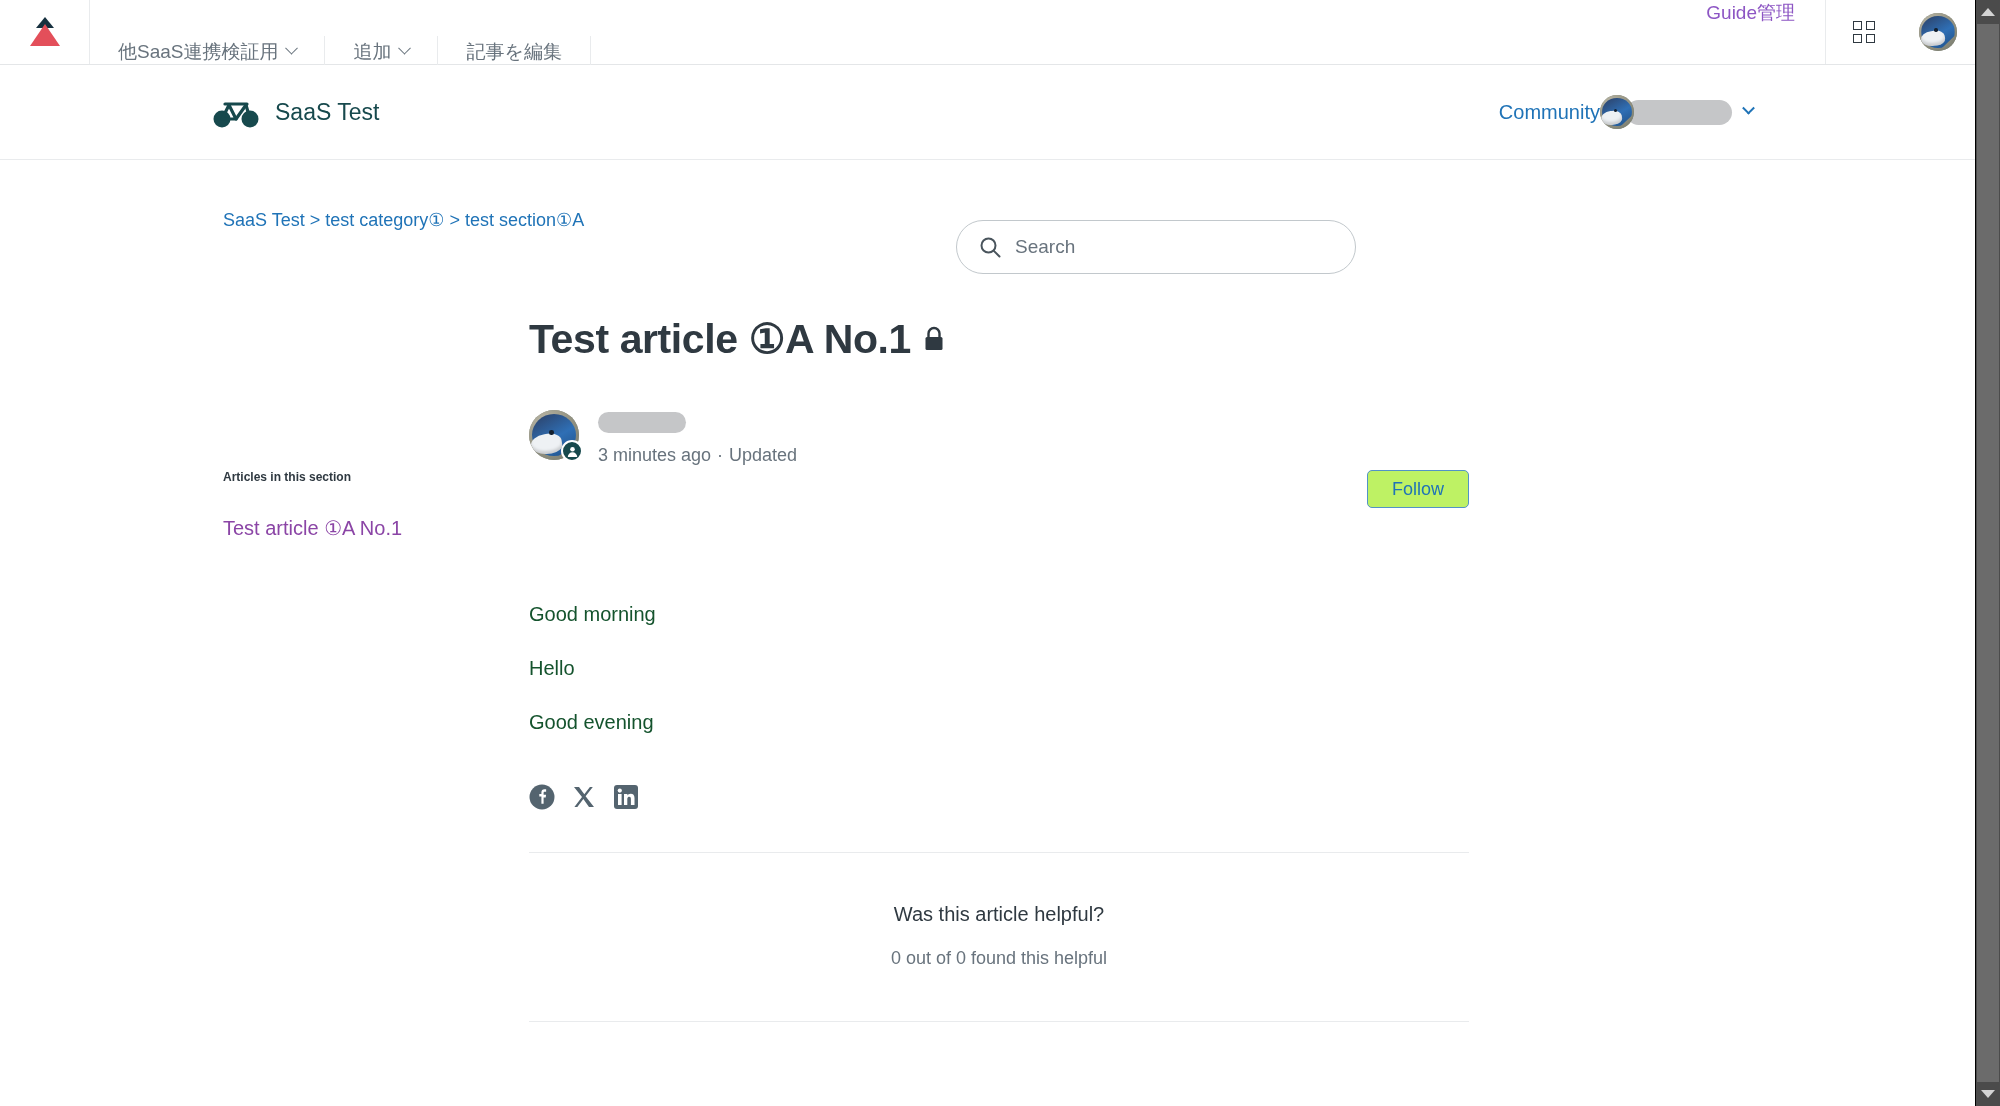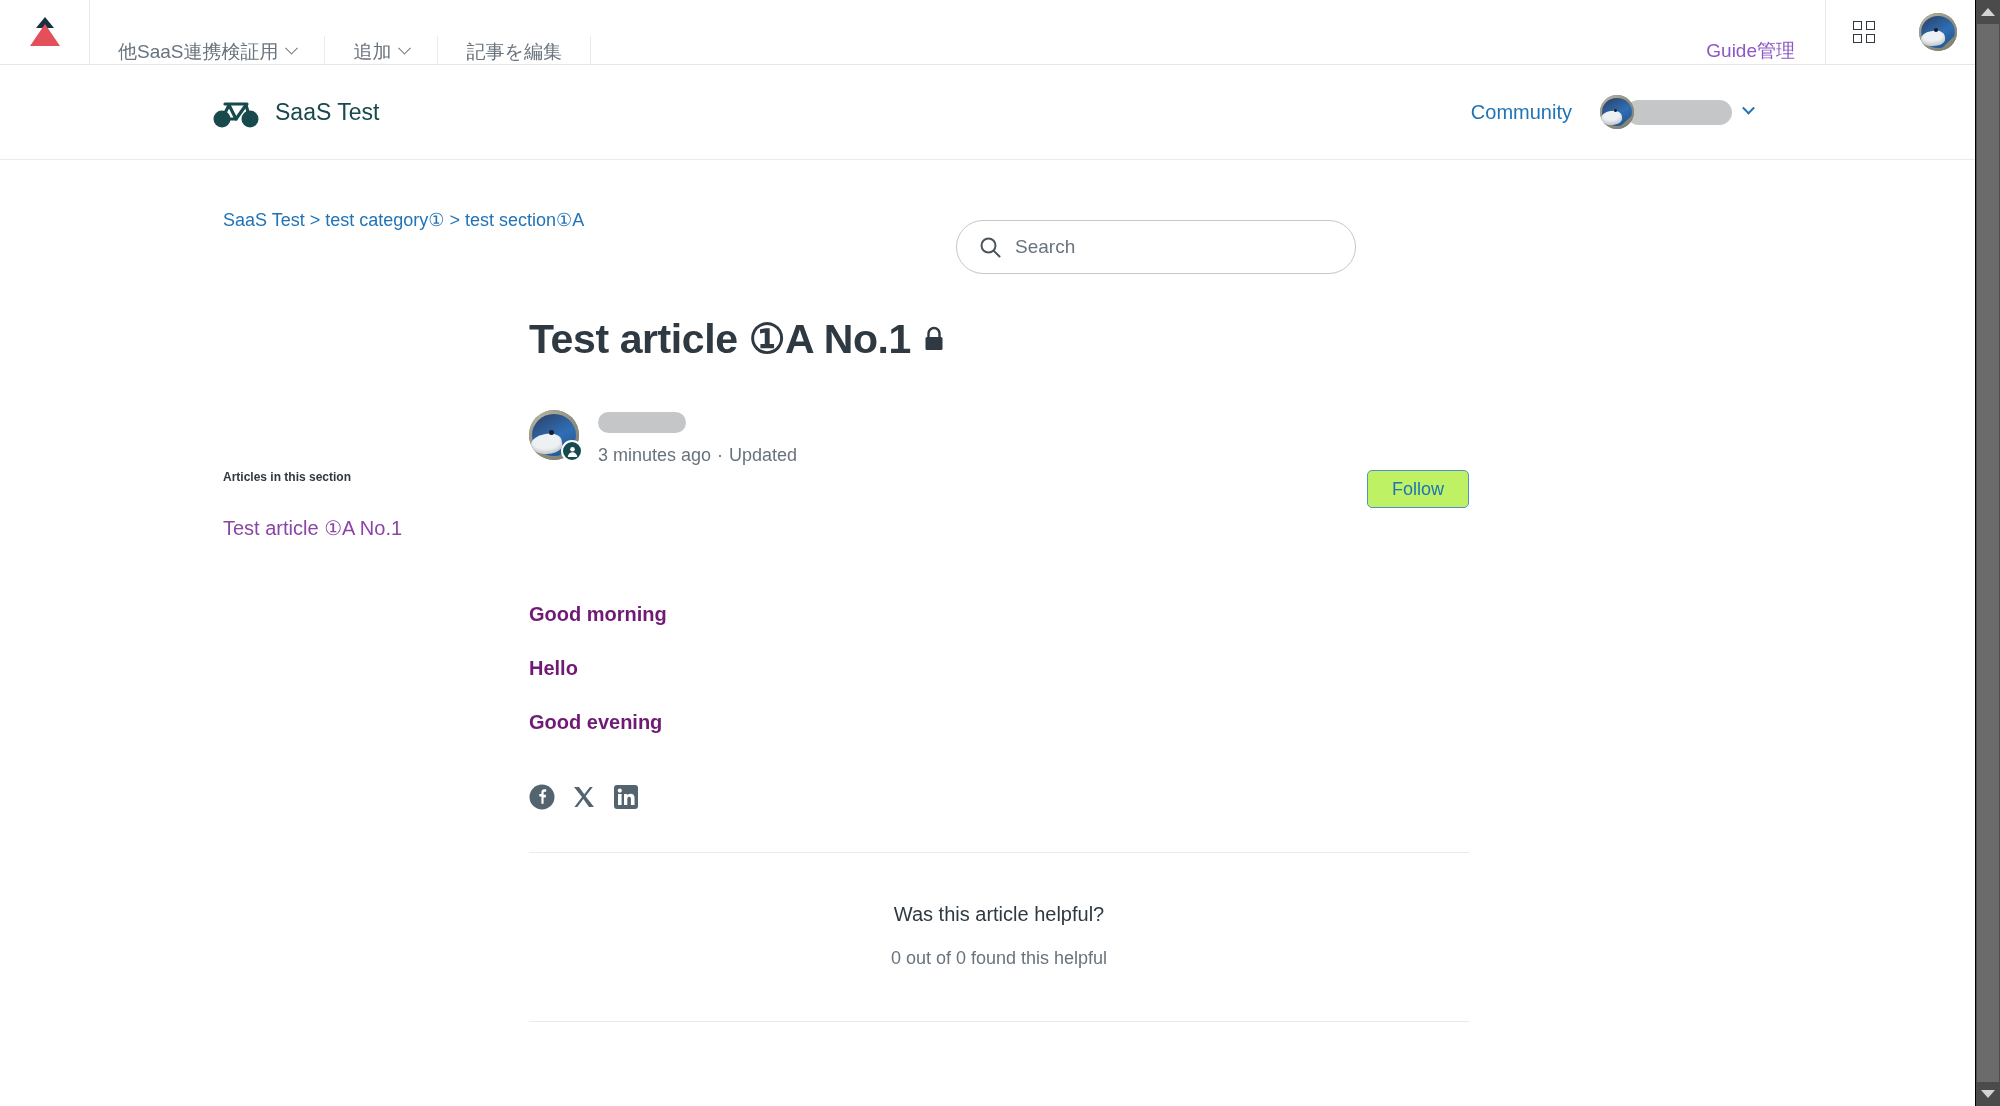--- a/index.html
+++ b/index.html
@@ -44,21 +44,21 @@
     cursor: pointer;
     margin-top: 36px;
   }
   .chev {
     display: inline-block; width: 9px; height: 9px;
     border-right: 1.6px solid #68737d; border-bottom: 1.6px solid #68737d;
     transform: rotate(45deg) translate(-3px,-3px);
   }
   .admin-spacer { flex: 1; }
   .admin-right-link {
-    display: flex; align-items: flex-end; padding: 0 30px;
+    display: flex; align-items: flex-start; padding: 0 30px;
     font-size: 19px; color: #8d56c4; cursor: pointer; white-space: nowrap;
   }
   .admin-icon-cell {
     width: 76px; display: flex; align-items: center; justify-content: center;
     border-left: 1px solid #e9ebed; cursor: pointer;
   }
   .grid-icon { display: grid; grid-template-columns: 9px 9px; grid-template-rows: 9px 9px; gap: 4px; }
   .grid-icon i { border: 1.8px solid #2f3941; display: block; }
   .admin-avatar-cell { width: 74px; display: flex; align-items: center; justify-content: center; }
 
@@ -87,21 +87,21 @@
 
   
   .hc-header {
     position: absolute; top: 65px; left: 0; width: 1975px; height: 95px;
     background: #ffffff; border-bottom: 1px solid #e9ebed;
     display: flex; align-items: center;
   }
   .brand { display: flex; align-items: center; gap: 16px; margin-left: 213px; cursor: pointer; }
   .bike-logo { width: 46px; height: 34px; }
   .brand-name { font-size: 23px; color: #17494d; }
-  .hc-right { margin-left: auto; margin-right: 222px; display: flex; align-items: center; gap: 28px; }
+  .hc-right { margin-left: auto; margin-right: 222px; display: flex; align-items: center; }
   .community-link { font-size: 20px; color: #1f73b7; cursor: pointer; }
   .user-menu { display: flex; align-items: center; gap: 0px; cursor: pointer; }
   .redact {
     background: #c5c6c8; border-radius: 14px;
   }
   .redact-name { width: 106px; height: 25px; margin-left: -8px; }
   .chev-blue {
     display: inline-block; width: 9px; height: 9px; margin-left: 12px;
     border-right: 2px solid #1f73b7; border-bottom: 2px solid #1f73b7;
     transform: rotate(45deg) translate(-3px,-3px);
@@ -156,21 +156,21 @@
   .meta-dot { padding: 0 6px; }
   .follow-btn {
     position: absolute; right: 0; top: 155px;
     width: 102px; height: 38px;
     border: 1px solid #5293c7; border-radius: 5px; background: #bef264;
     color: #1f73b7; font-size: 18px; cursor: pointer;
     font-family: "Liberation Sans", sans-serif;
   }
 
   .article-body { margin-top: 136px; }
-  .article-body p { font-size: 20px; color: #701a75; line-height: 1.2; margin-bottom: 30px; font-weight: bold; }
+  .article-body p { font-size: 20px; color: #14532d; line-height: 1.2; margin-bottom: 30px; }
 
   .share-row { display: flex; gap: 16px; margin-top: 50px; align-items: center; }
   .share-row .sicon { cursor: pointer; }
 
   .divider { height: 1px; background: #e9ebed; margin-top: 42px; }
 
   .helpful { text-align: center; margin-top: 50px; }
   .helpful-q { font-size: 20px; color: #2f3941; }
   .helpful-btns { margin-top: 22px; display: flex; gap: 18px; justify-content: center; }
   .helpful-btns button {

